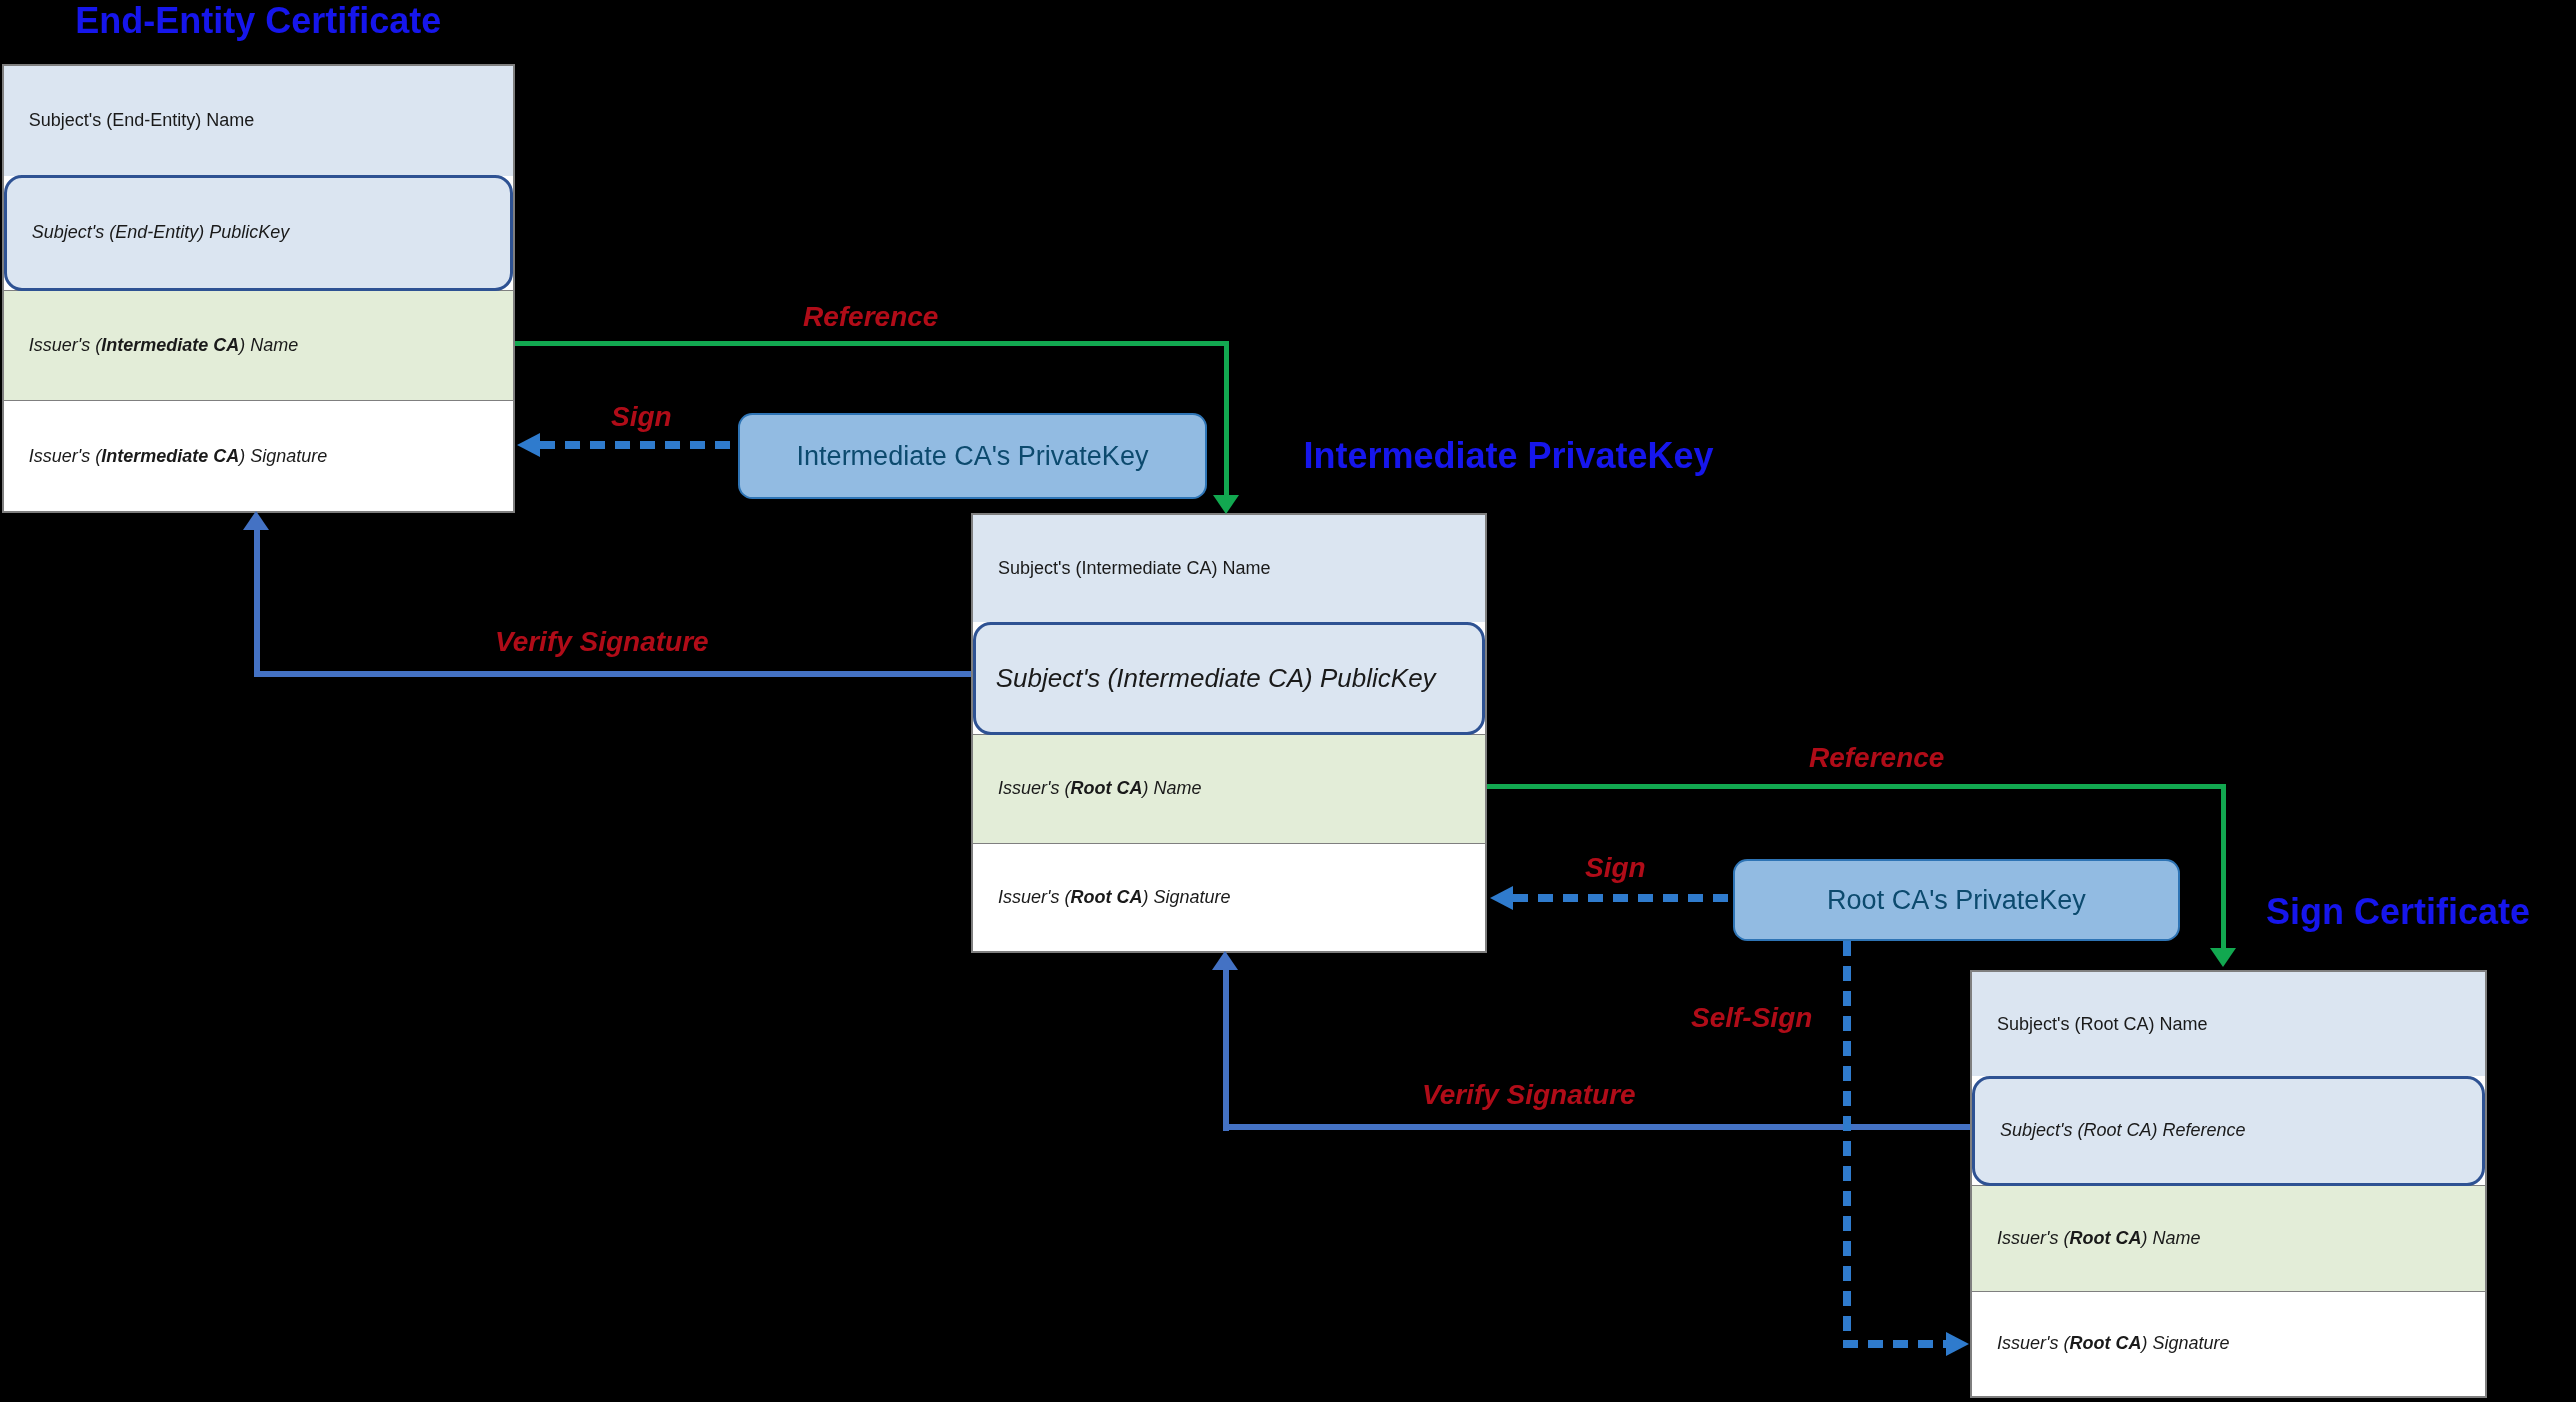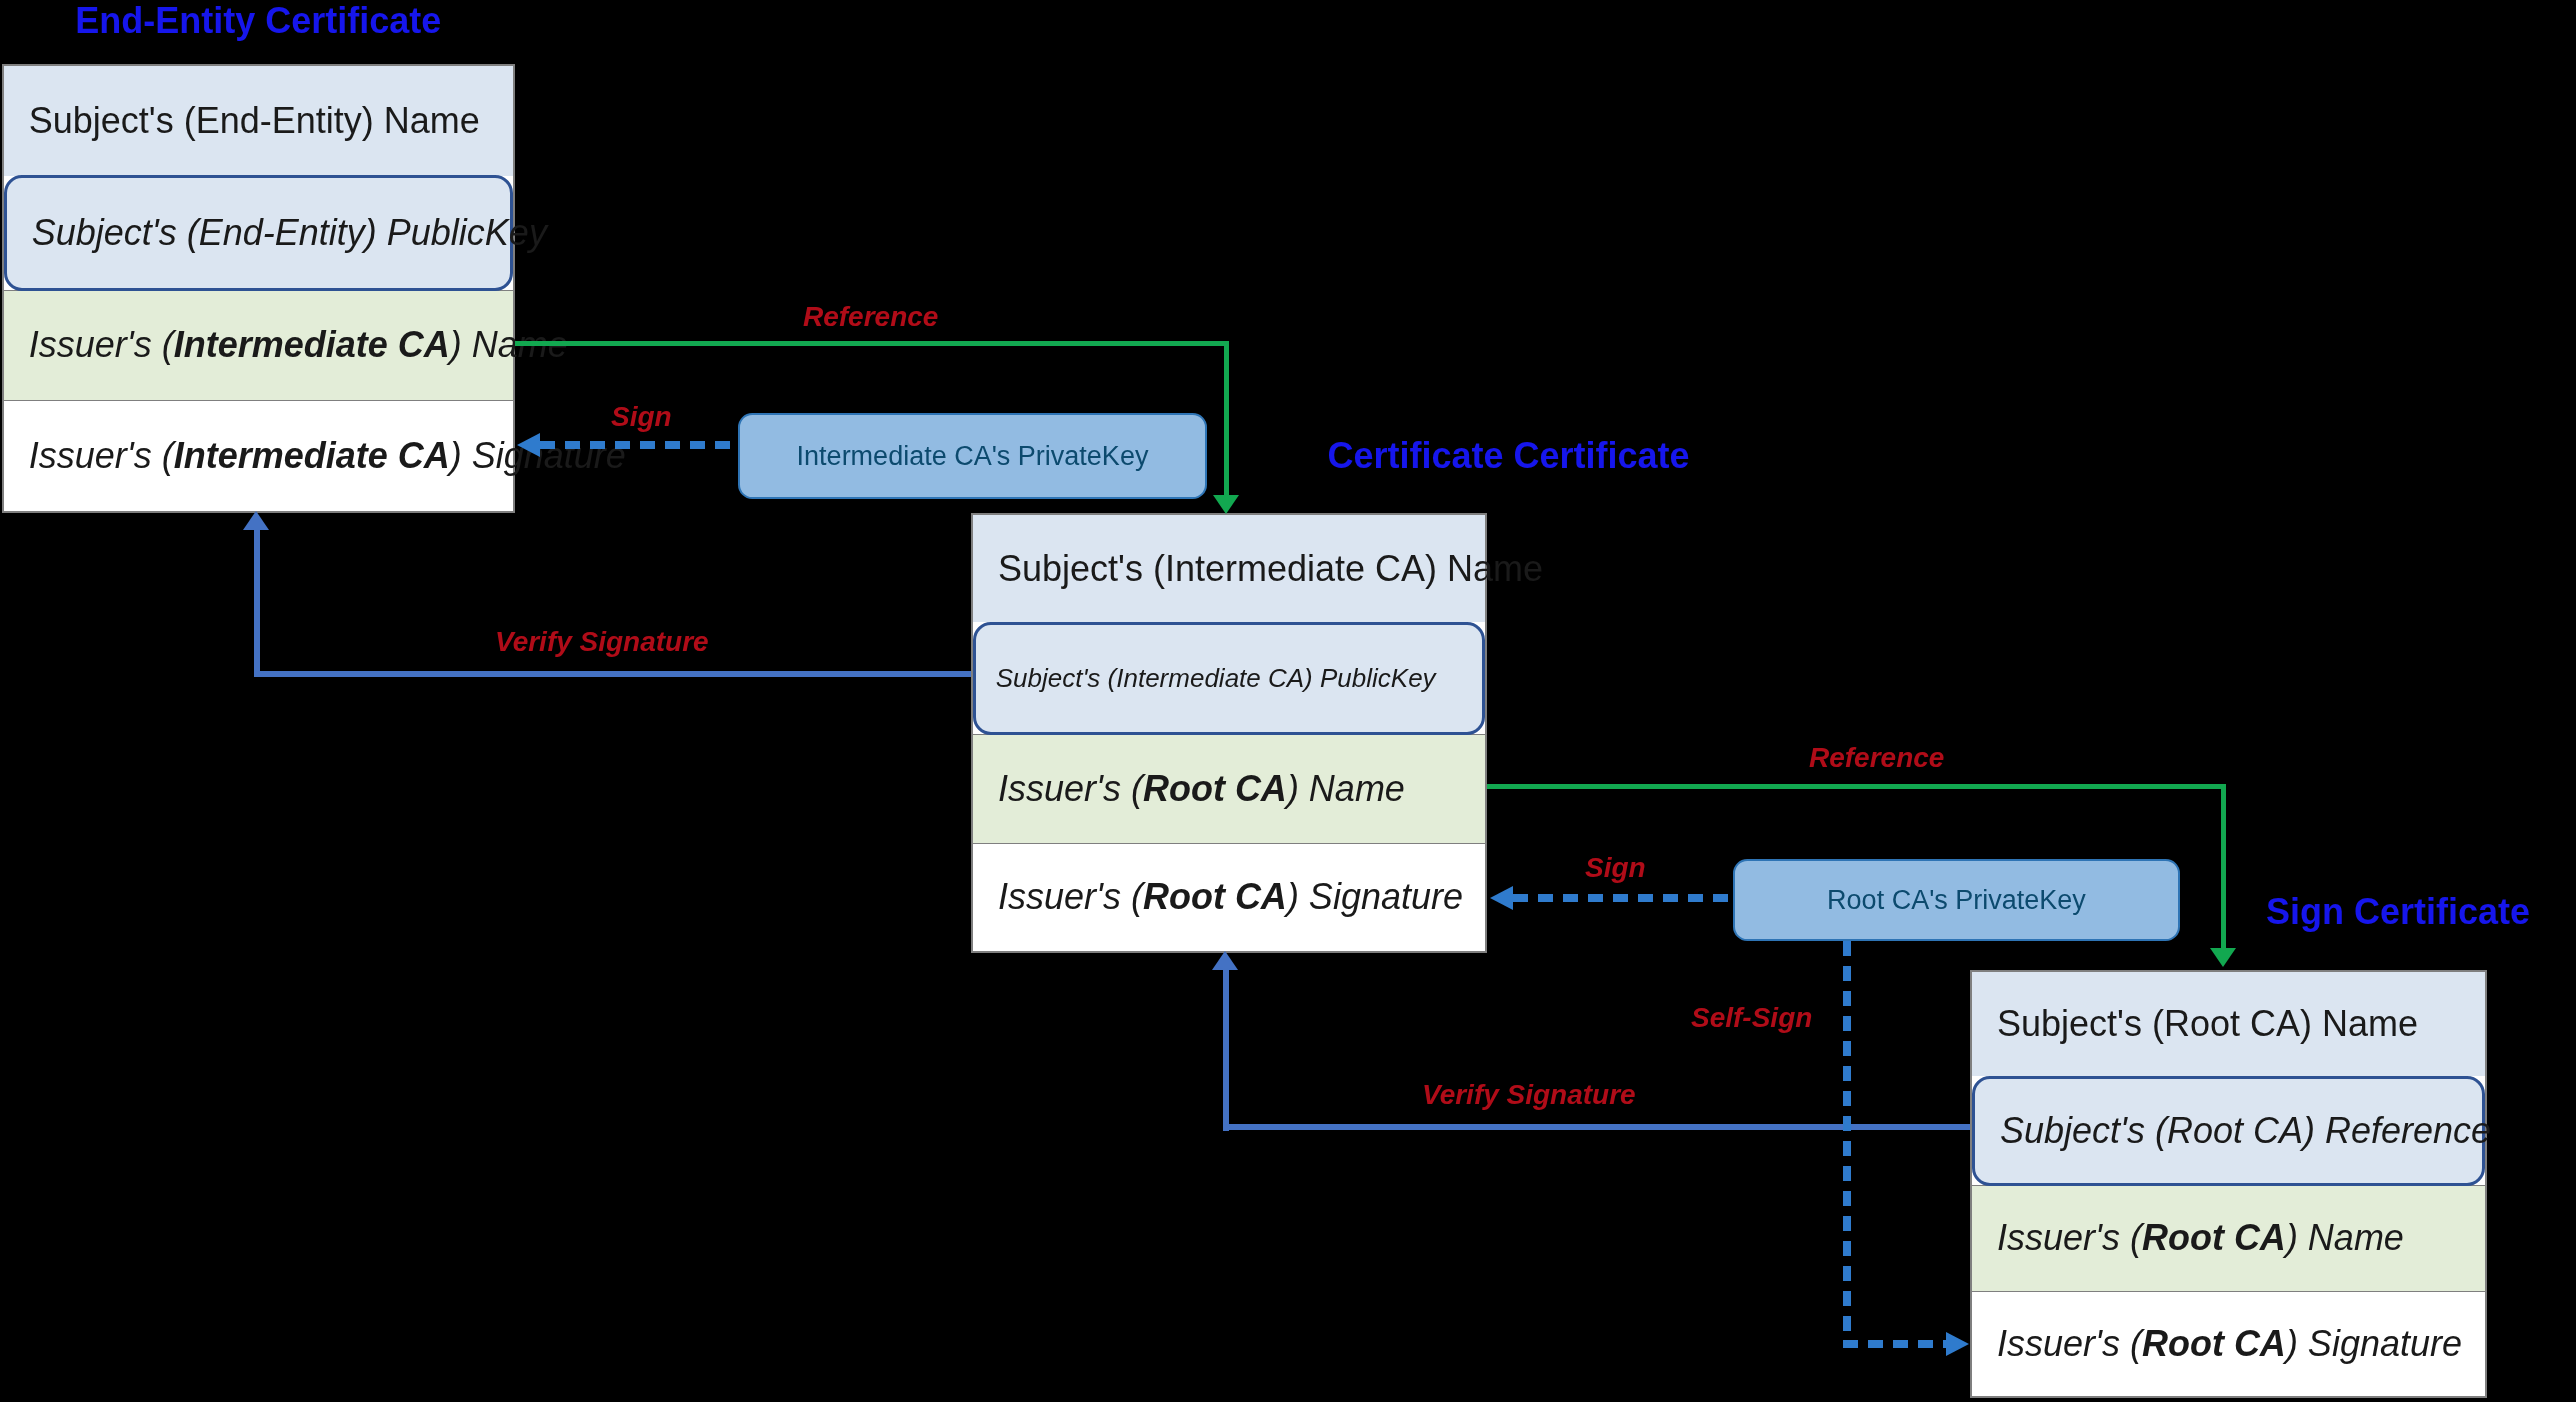--- a/index.html
+++ b/index.html
@@ -15,21 +15,21 @@
     position:absolute;
     border:2.7px solid #7f7f7f;
     background:#fff;
     display:flex;flex-direction:column;
     box-sizing:border-box;
   }
   .row{
     flex:1;
     display:flex;align-items:center;
     padding-left:25px;
-    font-size:36px;color:#1a1a1a;
+    font-size:18px;color:#1a1a1a;
     box-sizing:border-box;
     white-space:nowrap;
   }
   .row + .row{border-top:1.8px solid #7f7f7f;font-style:italic;}
   .row.blue{background:#dbe5f1;}
   .row.green{background:#e3edd8;}
   .row.white{background:#ffffff;}
   .row.pubkey{
     background:#dbe5f1;
     border:3.6px solid #2e5293 !important;
@@ -75,21 +75,21 @@
   .ah.up-blue{border-left:13.4px solid transparent;border-right:13.4px solid transparent;border-bottom:19.7px solid #4472c4;}
   .ah.left-dash{border-top:12.5px solid transparent;border-bottom:12.5px solid transparent;border-right:23px solid #2f7bcd;}
   .ah.right-dash{border-top:12.5px solid transparent;border-bottom:12.5px solid transparent;border-left:23px solid #2f7bcd;}
 </style>
 </head>
 <body>
 
 <div id="canvas">
 
   <div class="cert-title" style="left:1.8px;top:0px;width:513px;text-align:center;">End-Entity Certificate</div>
-  <div class="cert-title" style="left:1267px;top:435px;width:483px;text-align:center;">Certificate Certificate</div>
+  <div class="cert-title" style="left:1267px;top:435px;width:483px;text-align:center;">Intermediate PrivateKey</div>
   <div class="cert-title" style="left:2266px;top:891px;">Sign Certificate</div>
 
   <div class="cert" style="left:1.8px;top:64px;width:513px;height:449px;">
     <div class="row blue">
       <span>Subject's (End-Entity) Name</span>
         <b></b>
         <span></span>
     </div>
     <div class="row pubkey">
       <span>Subject's (End-Entity) PublicKey</span>

